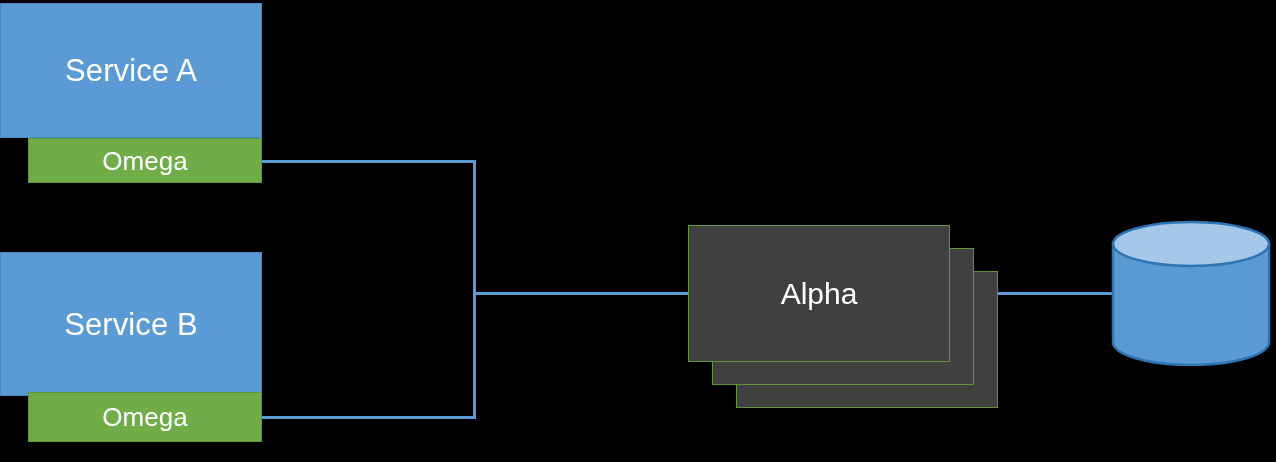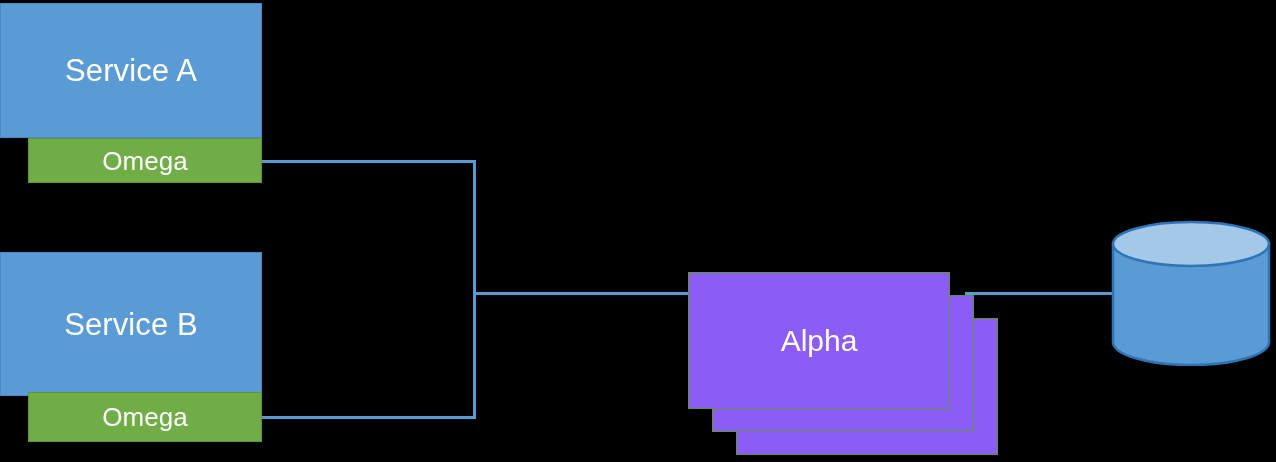--- a/index.html
+++ b/index.html
@@ -60,24 +60,23 @@
   .service-sub-label {
     color: #FFFFFF;
     font-size: 26px;
     line-height: 1;
     white-space: nowrap;
   }
 
   
   .stack-layer {
     position: absolute;
-    background: #8b5cf6;
+    background: #404040;
     border: 1px solid #5E9639;
     box-sizing: border-box;
-    margin-top: 47px;
   }
   .stack-front {
     display: flex;
     align-items: center;
     justify-content: center;
   }
   .stack-label {
     color: #FFFFFF;
     font-size: 30px;
     line-height: 1;

